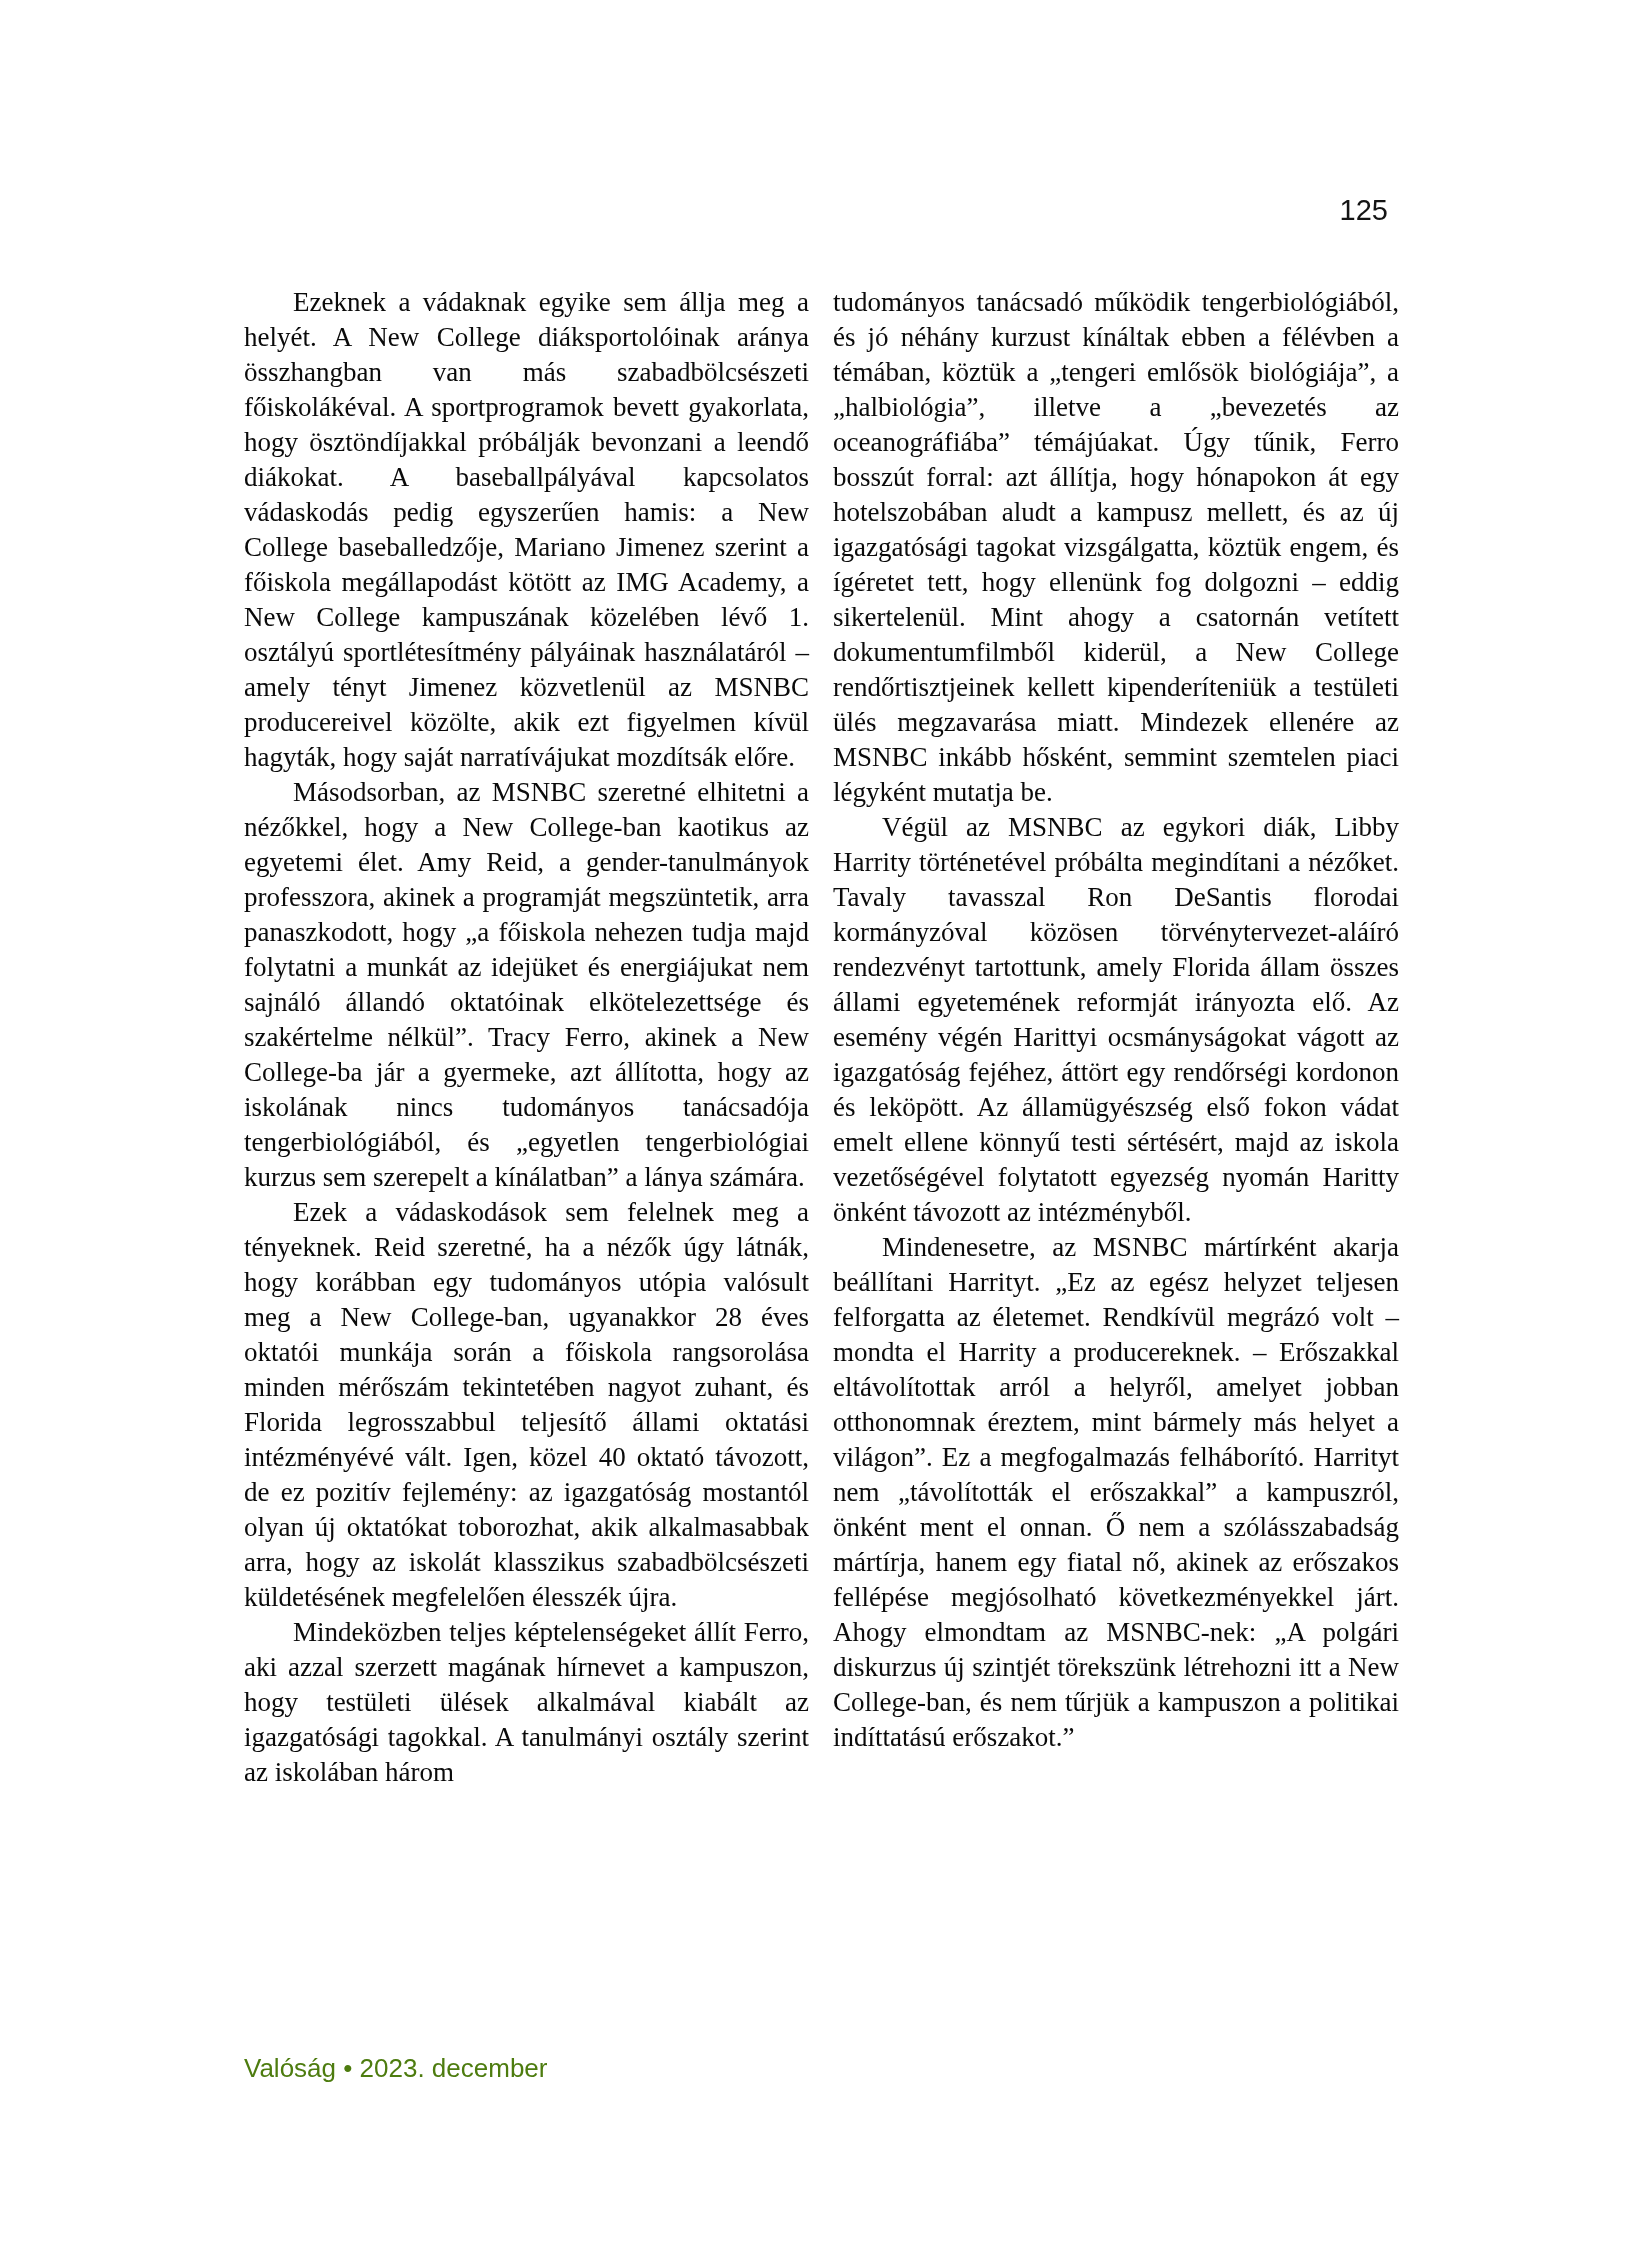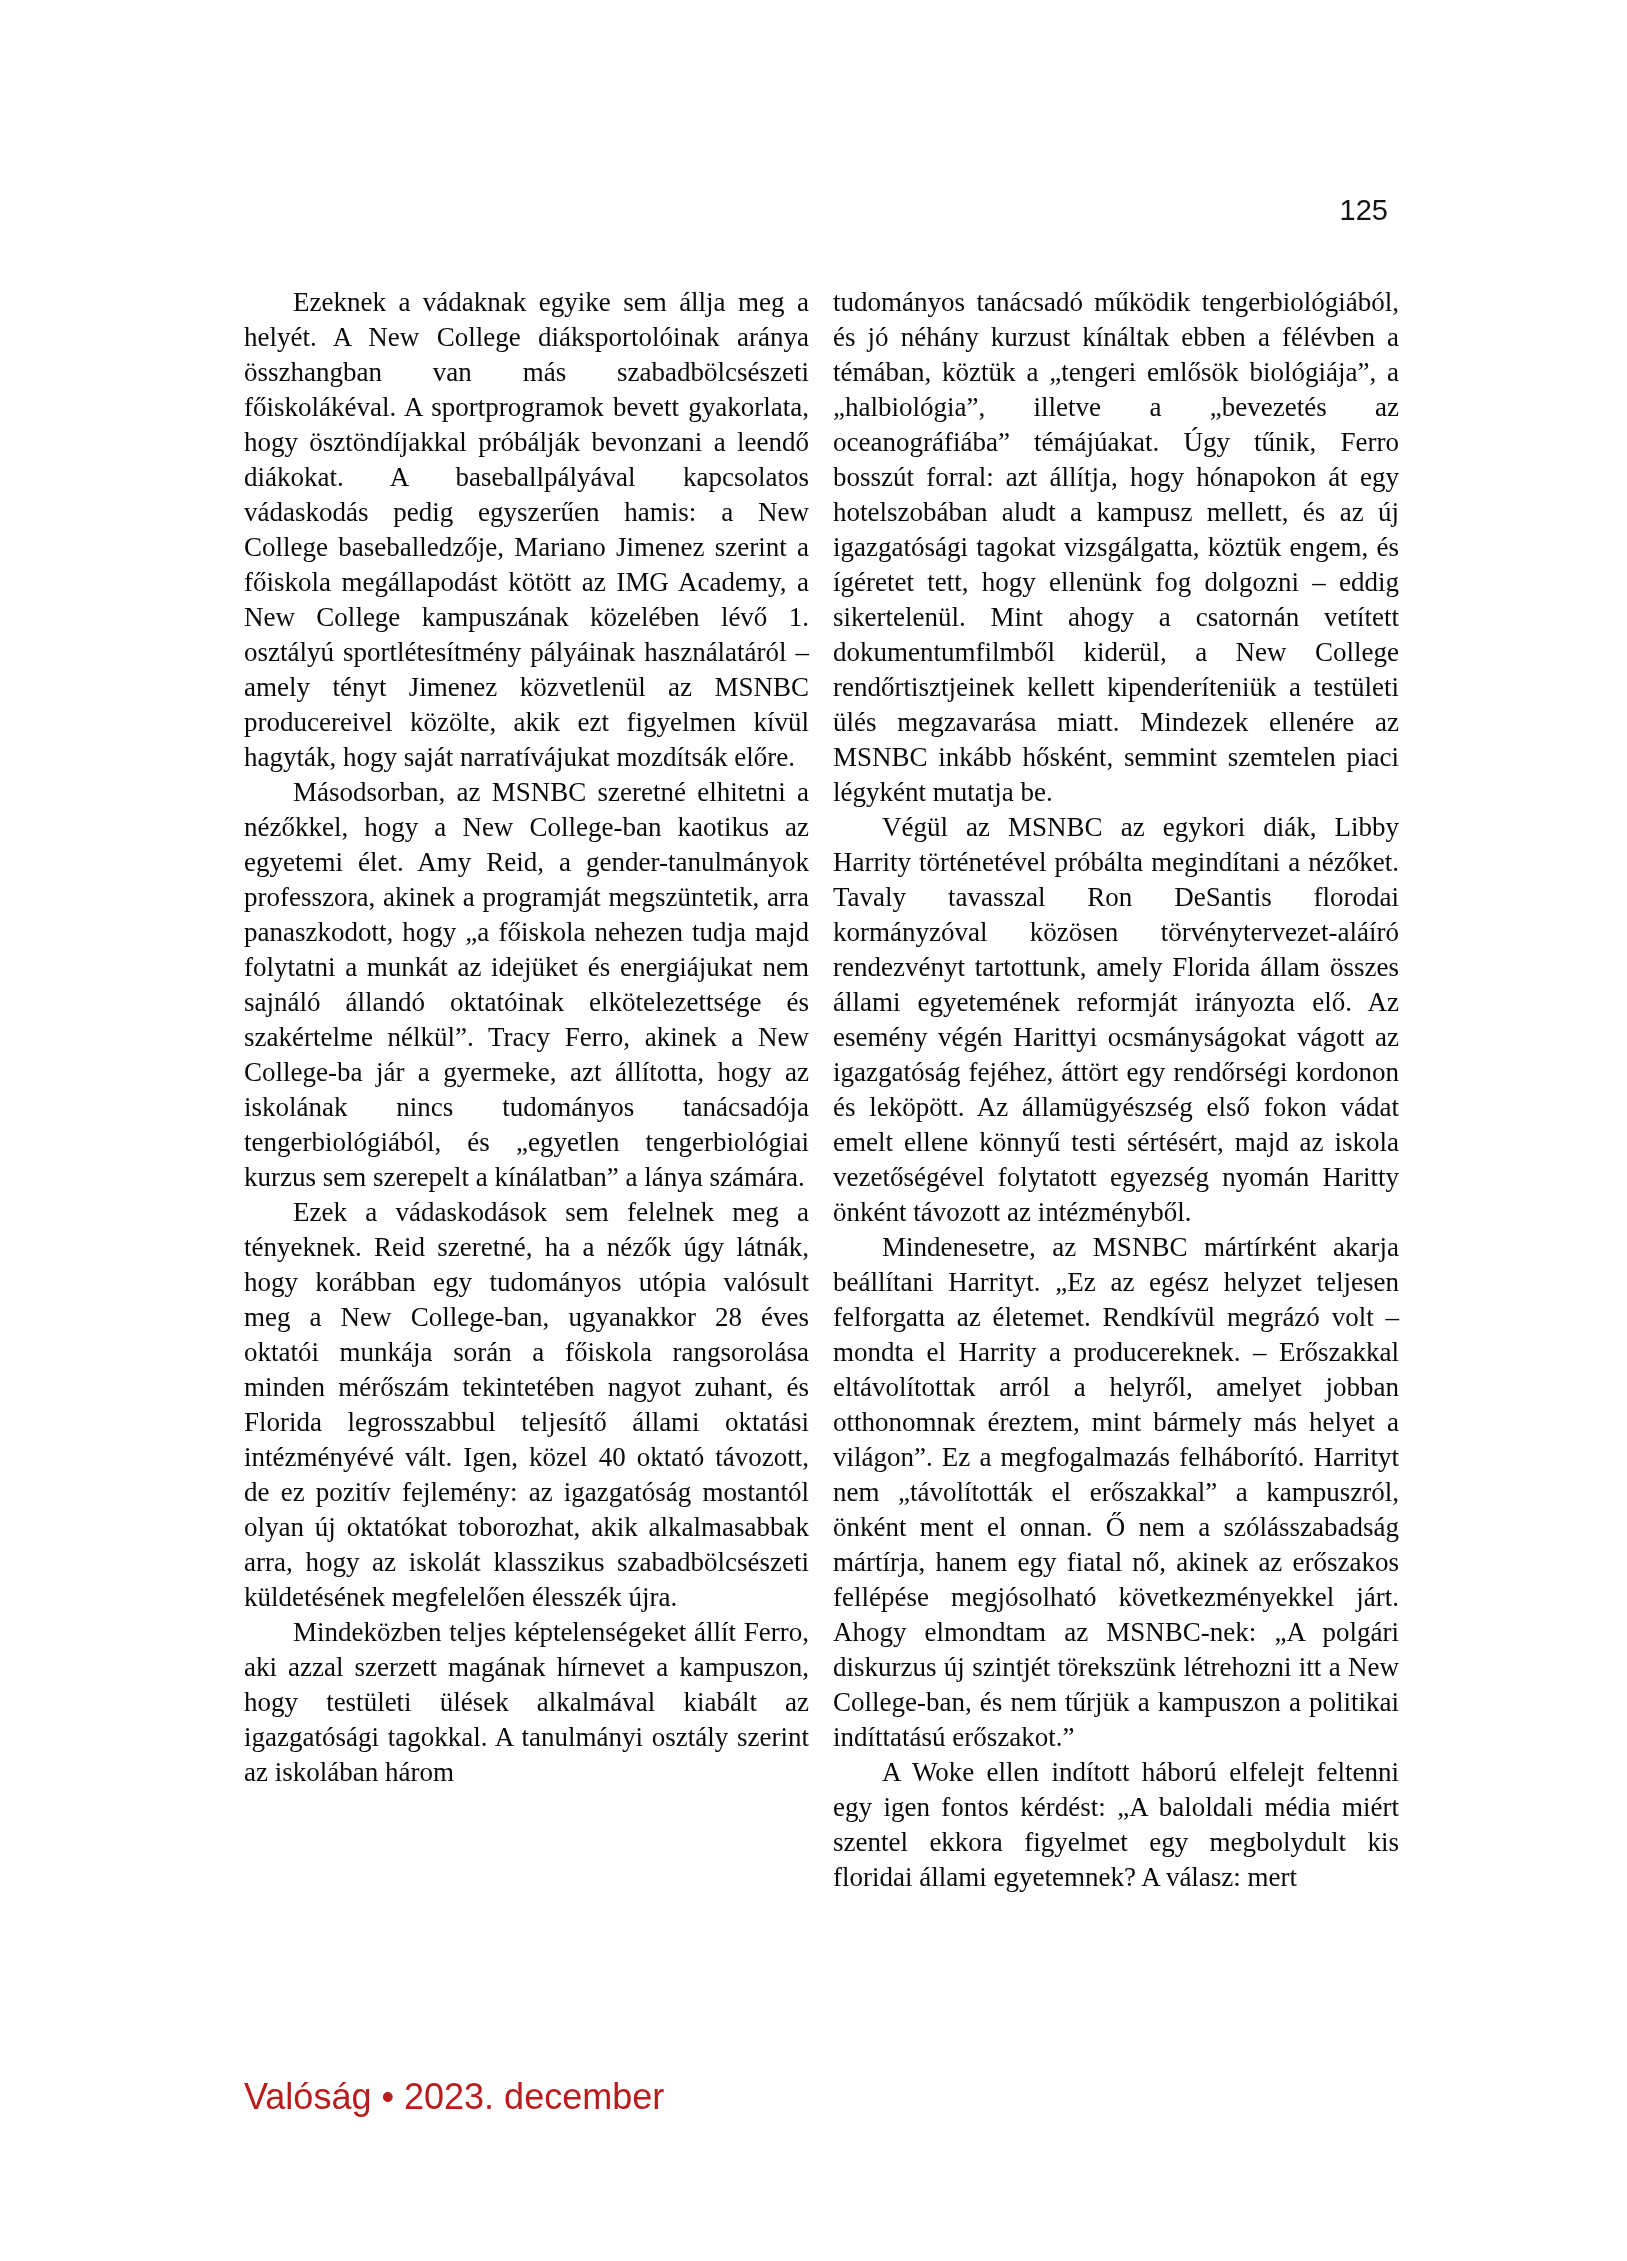--- a/index.html
+++ b/index.html
@@ -43,43 +43,41 @@
     -webkit-hyphens: auto;
     hyphens: auto;
   }
   .col p.indent { text-indent: 49px; }
   .col p.noindent { text-indent: 0; }
   .footer {
     position: absolute;
     top: 2055px;
     left: 244px;
     font-family: "Liberation Sans", sans-serif;
-    font-size: 36px;
+    font-size: 26px;
     line-height: 1;
-    color: #b91c1c;
-    margin-top: 24px;
+    color: #4d7c0f;
   }
 </style>
 </head>
 <body>
 
 <div class="page">
 
   <div class="page-number">125</div>
 
   <div class="col col-left">
     <p class="indent">Ezeknek a vádaknak egyike sem állja meg a helyét. A New College diáksportolóinak aránya összhangban van más szabadbölcsészeti főiskolákéval. A sportprogramok bevett gyakorlata, hogy ösztöndíjakkal próbálják bevonzani a leendő diákokat. A baseballpályával kapcsolatos vádaskodás pedig egyszerűen hamis: a New College baseballedzője, Mariano Jimenez szerint a főiskola megállapodást kötött az IMG Academy, a New College kampuszának közelében lévő 1. osztályú sportlétesítmény pályáinak használatáról – amely tényt Jimenez közvetlenül az MSNBC producereivel közölte, akik ezt figyelmen kívül hagyták, hogy saját narratívájukat mozdítsák előre.</p>
     <p class="indent">Másodsorban, az MSNBC szeretné elhitetni a nézőkkel, hogy a New College-ban kaotikus az egyetemi élet. Amy Reid, a gender-tanulmányok professzora, akinek a programját megszüntetik, arra panaszkodott, hogy „a főiskola nehezen tudja majd folytatni a munkát az idejüket és energiájukat nem sajnáló állandó oktatóinak elkötelezettsége és szakértelme nélkül”. Tracy Ferro, akinek a New College-ba jár a gyermeke, azt állította, hogy az iskolának nincs tudományos tanácsadója tengerbiológiából, és „egyetlen tengerbiológiai kurzus sem szerepelt a kínálatban” a lánya számára.</p>
     <p class="indent">Ezek a vádaskodások sem felelnek meg a tényeknek. Reid szeretné, ha a nézők úgy látnák, hogy korábban egy tudományos utópia valósult meg a New College-ban, ugyanakkor 28 éves oktatói munkája során a főiskola rangsorolása minden mérőszám tekintetében nagyot zuhant, és Florida legrosszabbul teljesítő állami oktatási intézményévé vált. Igen, közel 40 oktató távozott, de ez pozitív fejlemény: az igazgatóság mostantól olyan új oktatókat toborozhat, akik alkalmasabbak arra, hogy az iskolát klasszikus szabadbölcsészeti küldetésének megfelelően élesszék újra.</p>
     <p class="indent">Mindeközben teljes képtelenségeket állít Ferro, aki azzal szerzett magának hírnevet a kampuszon, hogy testületi ülések alkalmával kiabált az igazgatósági tagokkal. A tanulmányi osztály szerint az iskolában három</p>
   </div>
 
   <div class="col col-right">
     <p class="noindent">tudományos tanácsadó működik tengerbiológiából, és jó néhány kurzust kínáltak ebben a félévben a témában, köztük a „tengeri emlősök biológiája”, a „halbiológia”, illetve a „bevezetés az oceanográfiába” témájúakat. Úgy tűnik, Ferro bosszút forral: azt állítja, hogy hónapokon át egy hotelszobában aludt a kampusz mellett, és az új igazgatósági tagokat vizsgálgatta, köztük engem, és ígéretet tett, hogy ellenünk fog dolgozni – eddig sikertelenül. Mint ahogy a csatornán vetített dokumentumfilmből kiderül, a New College rendőrtisztjeinek kellett kipenderíteniük a testületi ülés megzavarása miatt. Mindezek ellenére az MSNBC inkább hősként, semmint szemtelen piaci légyként mutatja be.</p>
     <p class="indent">Végül az MSNBC az egykori diák, Libby Harrity történetével próbálta megindítani a nézőket. Tavaly tavasszal Ron DeSantis florodai kormányzóval közösen törvénytervezet-aláíró rendezvényt tartottunk, amely Florida állam összes állami egyetemének reformját irányozta elő. Az esemény végén Harittyi ocsmányságokat vágott az igazgatóság fejéhez, áttört egy rendőrségi kordonon és leköpött. Az államügyészség első fokon vádat emelt ellene könnyű testi sértésért, majd az iskola vezetőségével folytatott egyezség nyomán Haritty önként távozott az intézményből.</p>
     <p class="indent">Mindenesetre, az MSNBC mártírként akarja beállítani Harrityt. „Ez az egész helyzet teljesen felforgatta az életemet. Rendkívül megrázó volt – mondta el Harrity a producereknek. – Erőszakkal eltávolítottak arról a helyről, amelyet jobban otthonomnak éreztem, mint bármely más helyet a világon”. Ez a megfogalmazás felháborító. Harrityt nem „távolították el erőszakkal” a kampuszról, önként ment el onnan. Ő nem a szólásszabadság mártírja, hanem egy fiatal nő, akinek az erőszakos fellépése megjósolható következményekkel járt. Ahogy elmondtam az MSNBC-nek: „A polgári diskurzus új szintjét törekszünk létrehozni itt a New College-ban, és nem tűrjük a kampuszon a politikai indíttatású erőszakot.”</p>
-    <p class="indent">A Woke ellen indított háború elfelejt feltenni egy igen fontos kérdést: „A baloldali média miért szentel ekkora figyelmet egy megbolydult kis floridai állami egyetemnek? A válasz: mert</p>
   </div>
 
   <div class="footer">Valóság • 2023. december</div>
 
 </div>
 
 
 </body></html>

